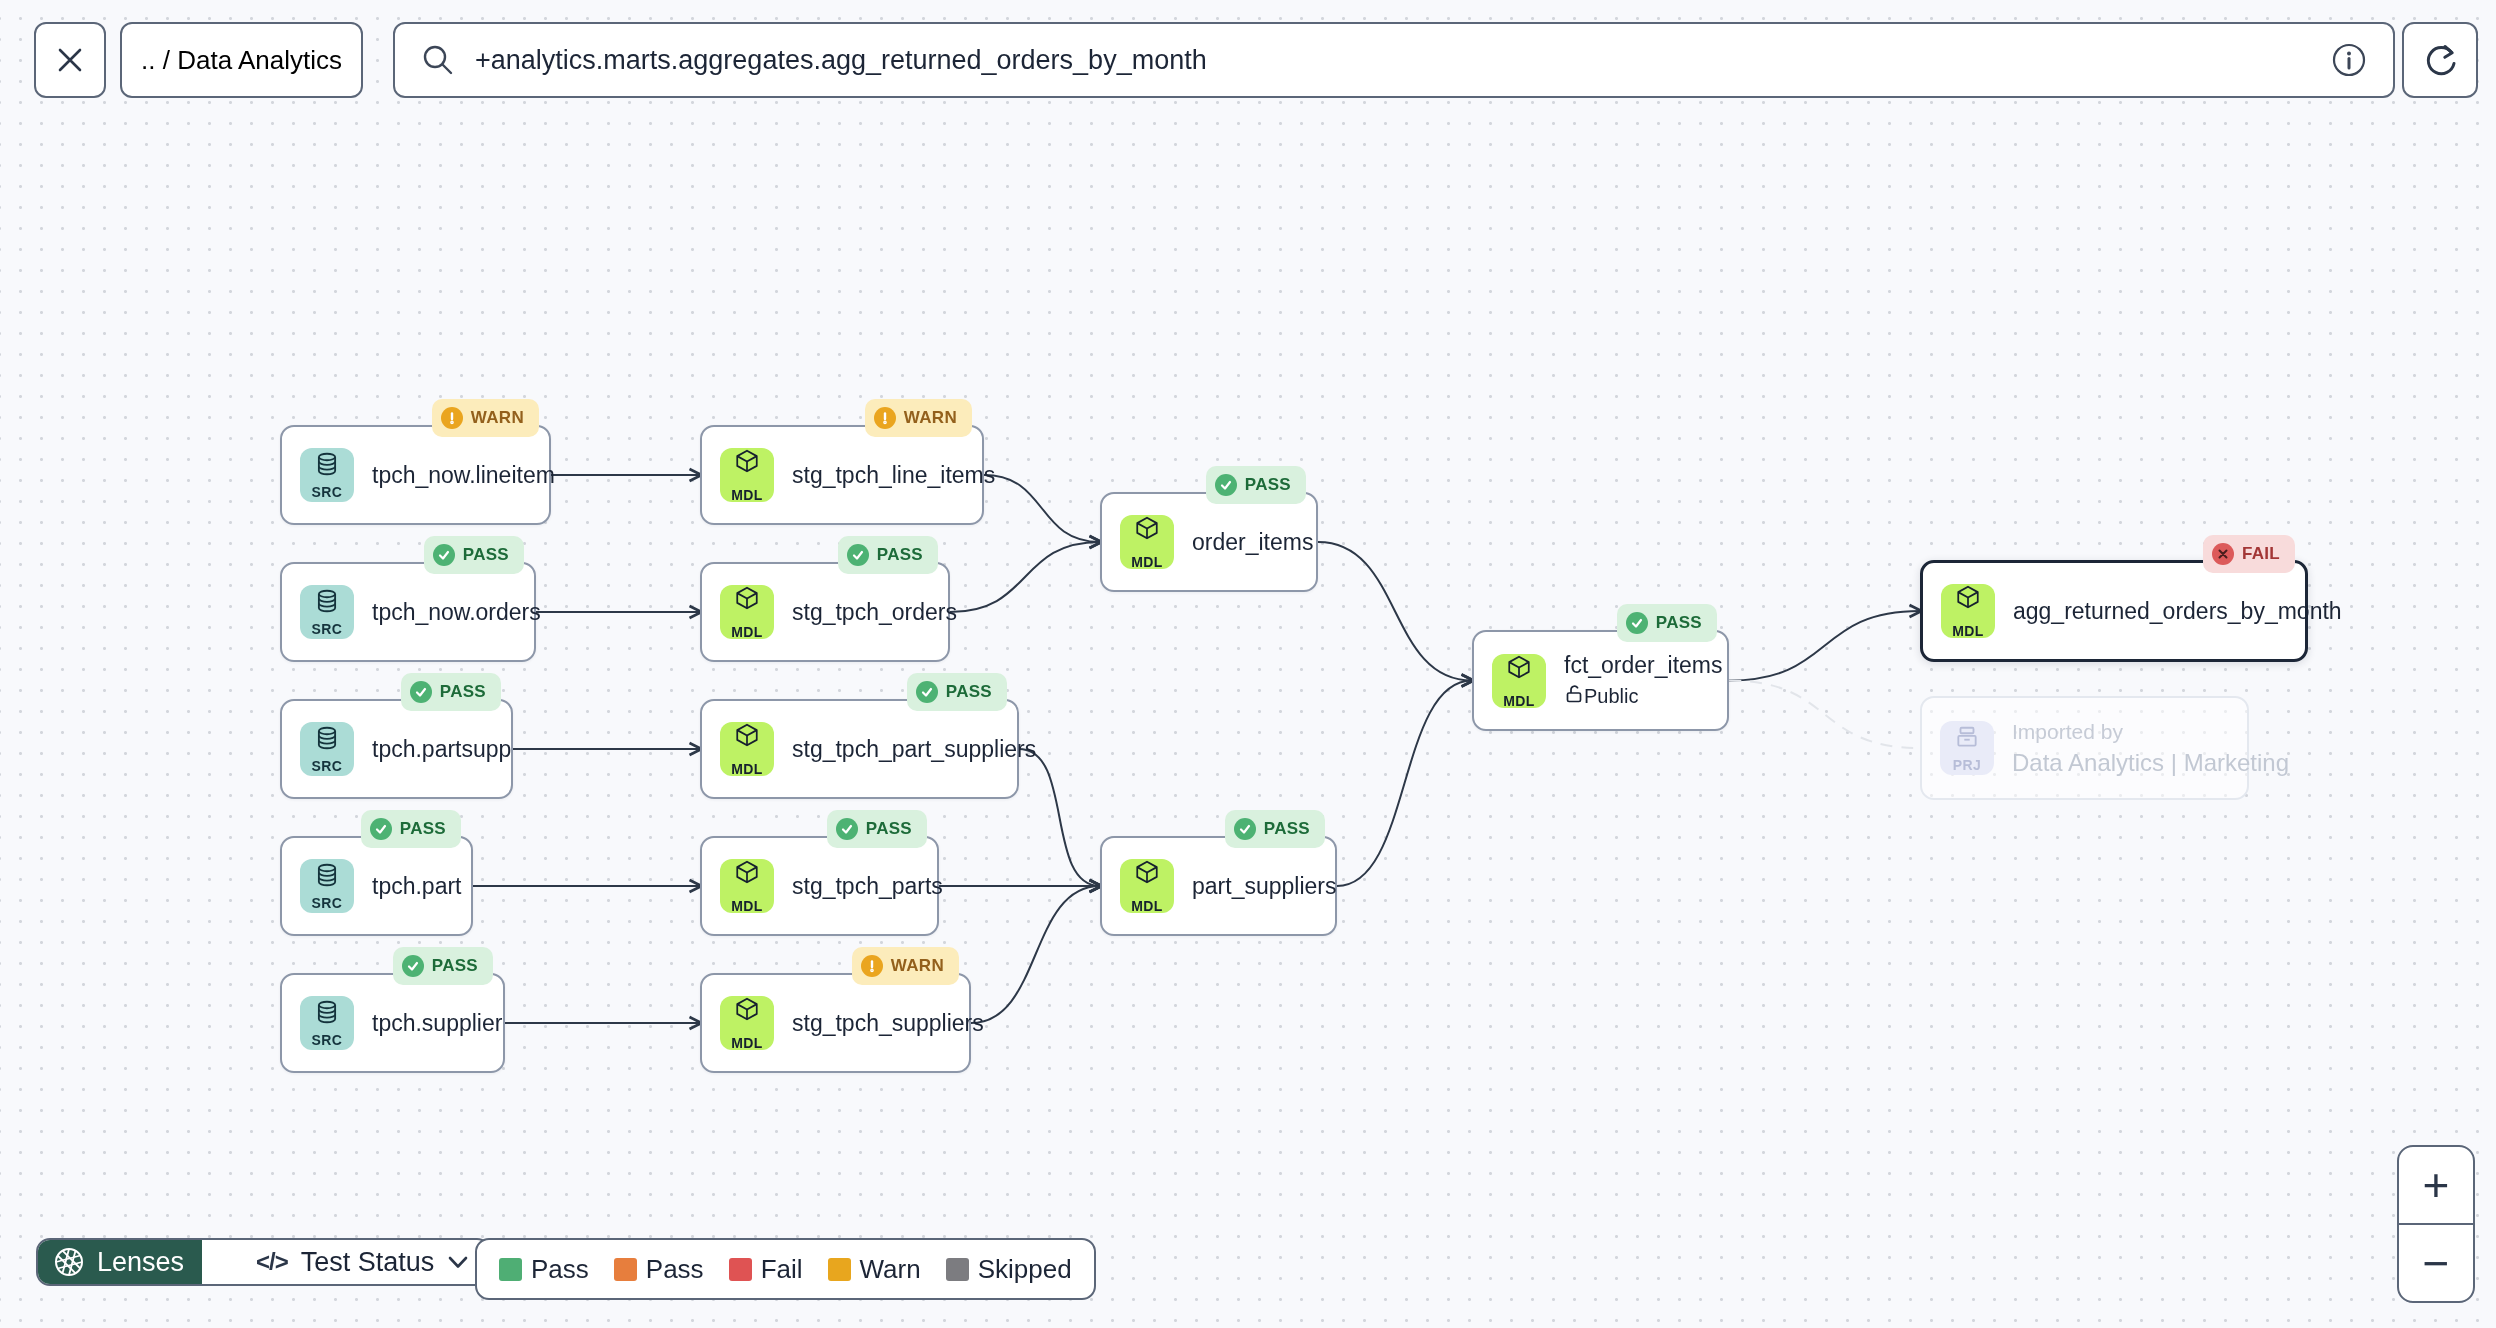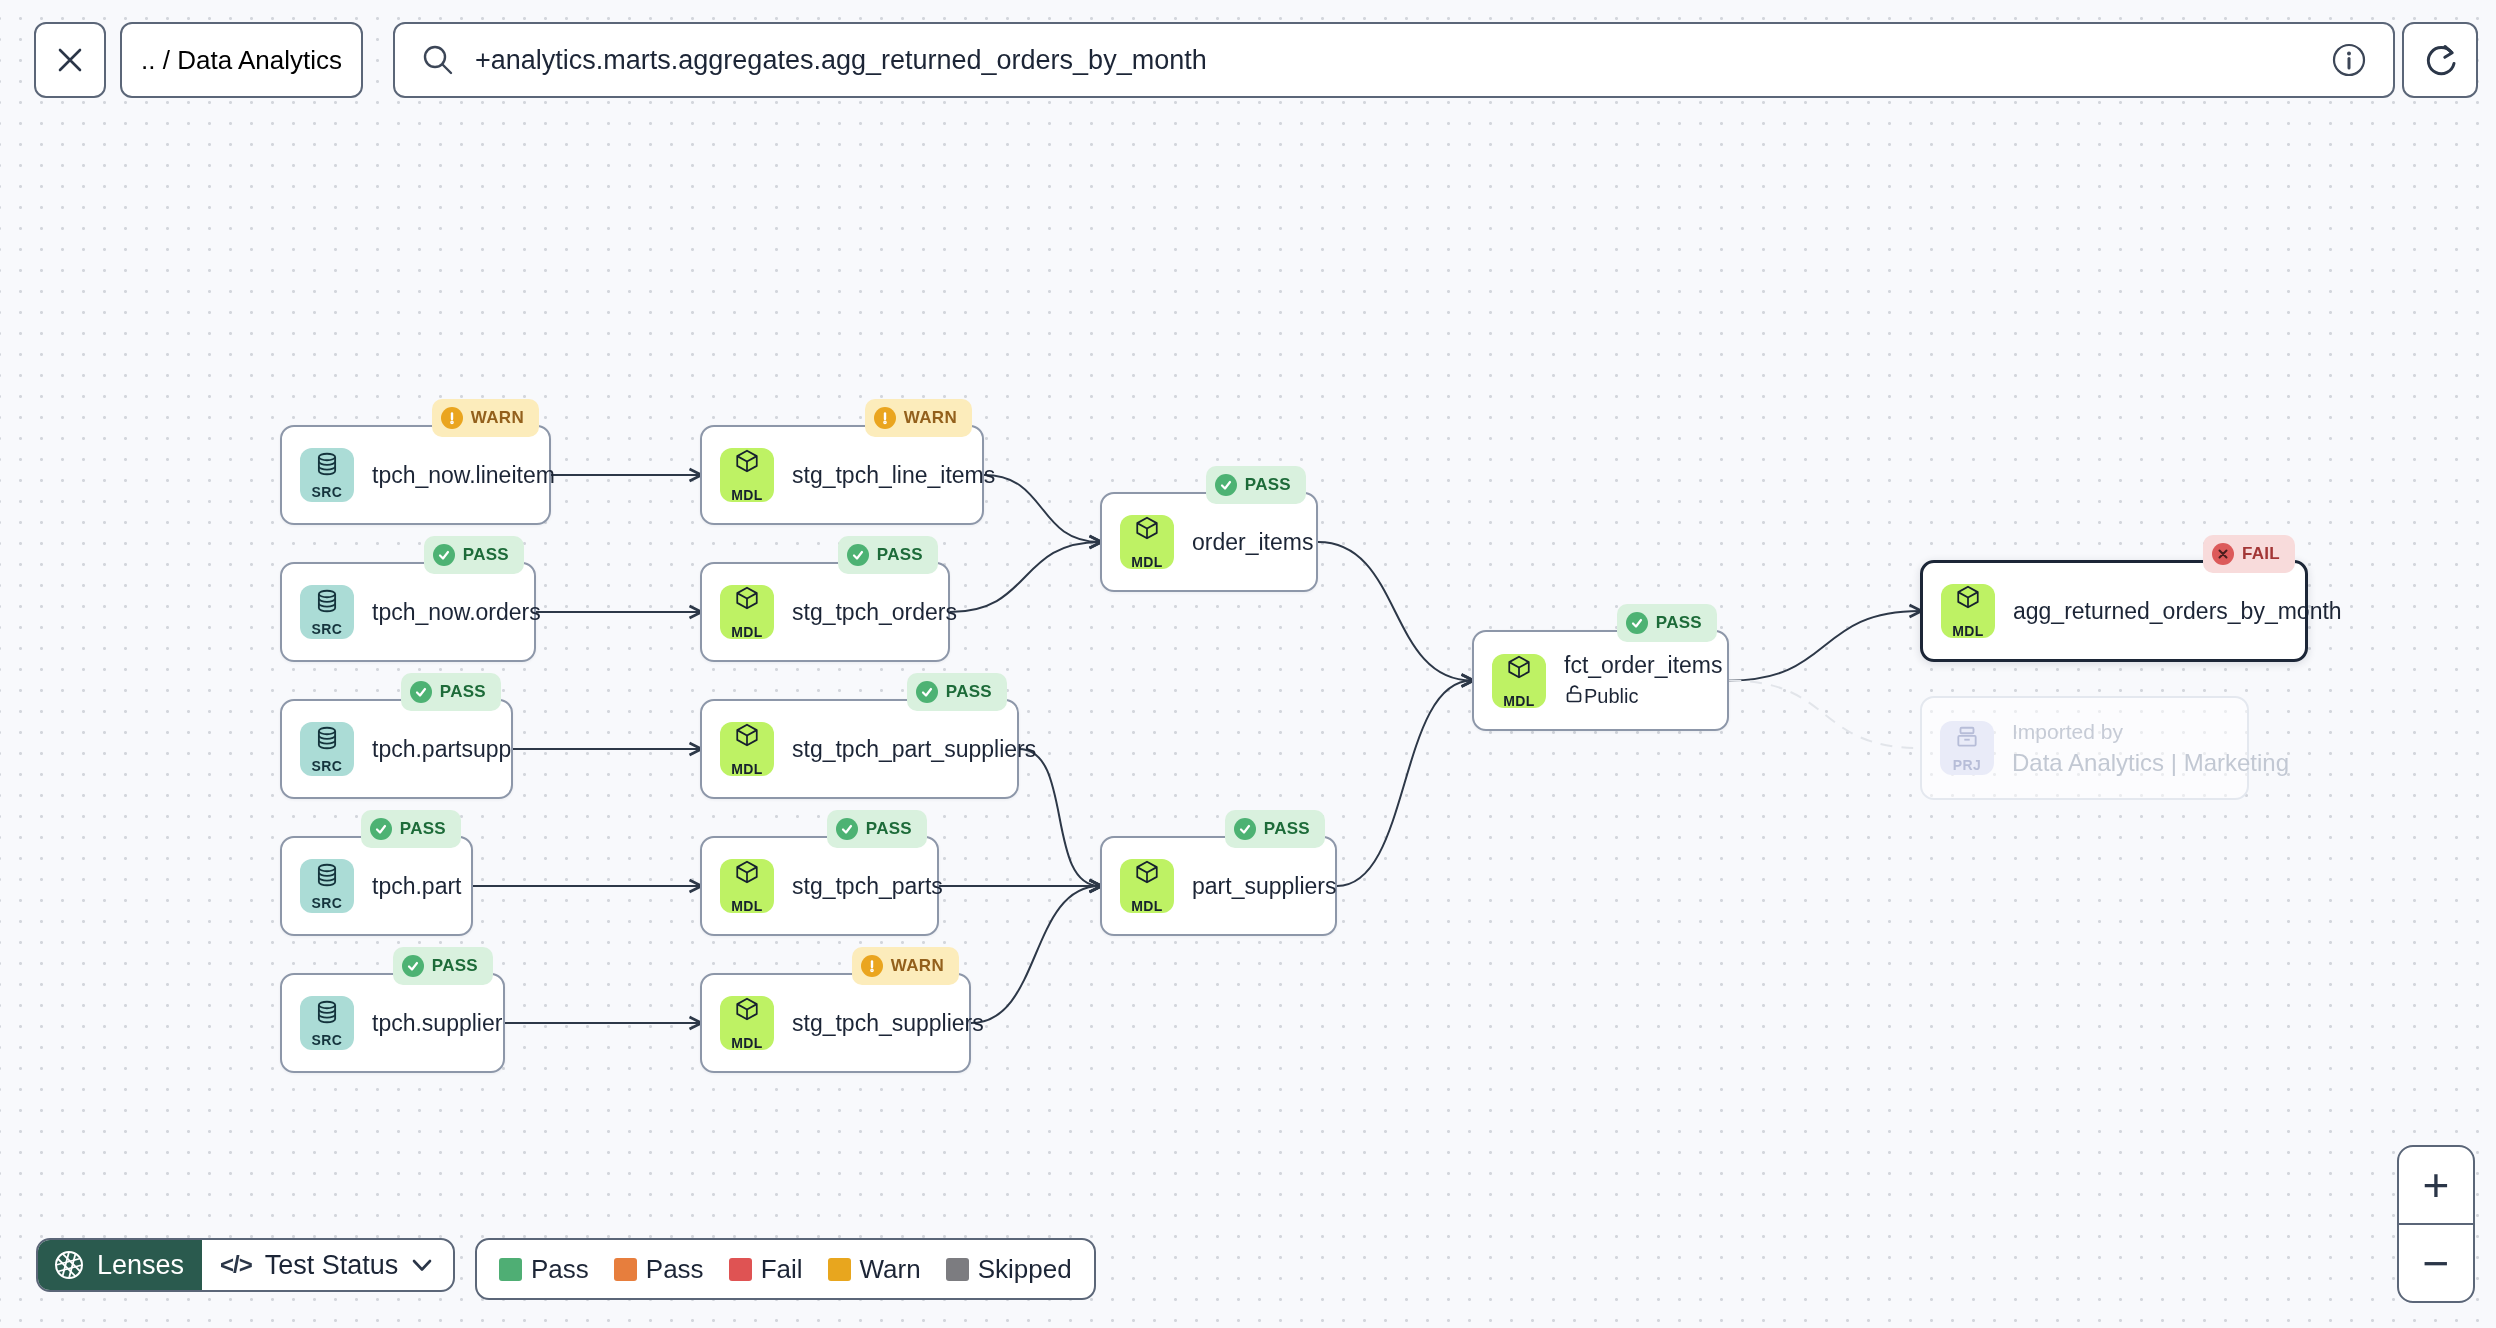--- a/index.html
+++ b/index.html
@@ -36,22 +36,22 @@
   .tb{position:absolute;top:22px;height:76px;background:#fff;border:2.5px solid #5b6678;
     border-radius:12px;display:flex;align-items:center;justify-content:center;
     box-sizing:border-box;z-index:5;cursor:pointer;font-size:26px;}
   #closeBtn{left:34px;width:72px;}
   #crumb{left:120px;width:243px;}
   #searchBox{left:393px;width:2002px;justify-content:flex-start;padding:0 24px;gap:18px;cursor:text;}
   #searchBox .stext{font-size:27px;flex:1;white-space:nowrap;overflow:hidden;}
   #refreshBtn{left:2402px;width:76px;}
 
   
-  .lensctl{position:absolute;left:36px;top:1238px;height:54px;z-index:5;display:flex;
-    border:2.5px solid #5b6678;border-radius:14px;overflow:hidden;background:#fff;box-sizing:border-box;}
+  .lensctl{position:absolute;left:36px;top:1238px;height:48px;z-index:5;display:flex;
+    border:2.5px solid #5b6678;border-radius:14px;overflow:hidden;background:#fff;box-sizing:border-box;gap:36px;}
   .lensdark{background:#2a5a4e;color:#fff;display:flex;align-items:center;gap:11px;
     padding:0 18px 0 14px;font-size:27px;cursor:pointer;}
   .lenssel{display:flex;align-items:center;gap:13px;padding:0 20px 0 18px;font-size:27px;cursor:pointer;}
   .codeglyph{font-size:24px;font-weight:600;letter-spacing:-1px;color:#2b3648;}
   .legend{position:absolute;left:475px;top:1238px;height:62px;z-index:5;display:flex;align-items:center;
     gap:25px;padding:0 22px;background:#fff;border:2.5px solid #5b6678;border-radius:14px;
     box-sizing:border-box;font-size:26px;}
   .litem{display:flex;align-items:center;gap:9px;}
   .sw{width:23px;height:23px;border-radius:3px;flex:none;}
   .zoomctl{position:absolute;left:2397px;top:1145px;width:78px;height:158px;z-index:5;background:#fff;

